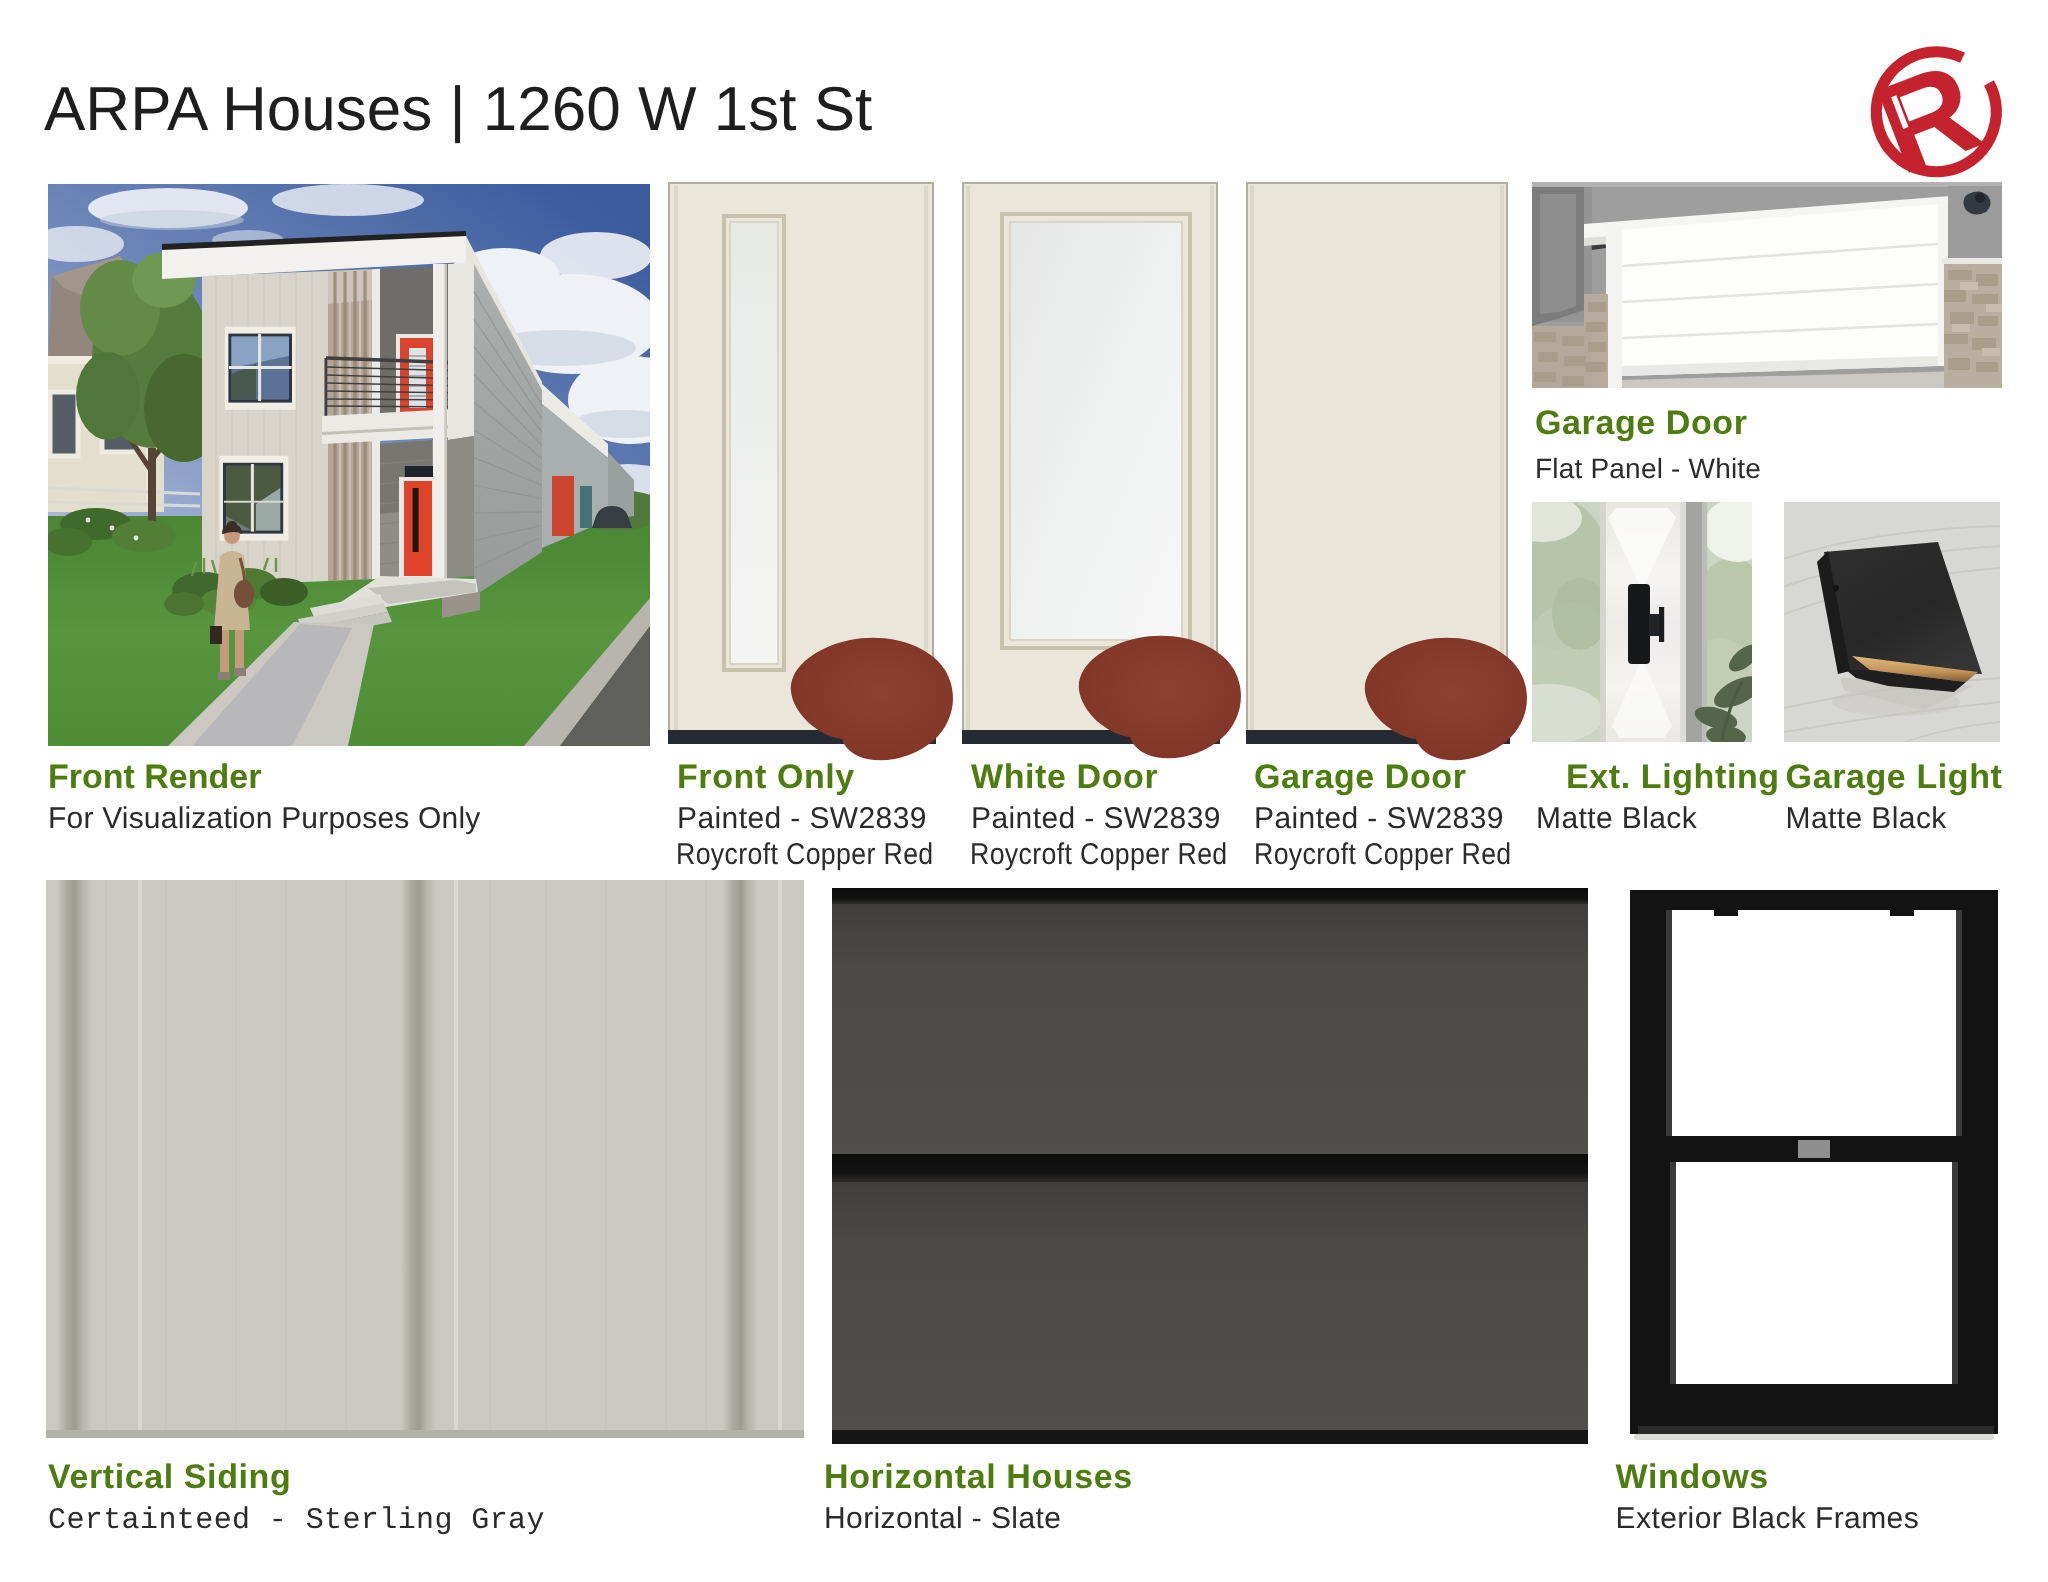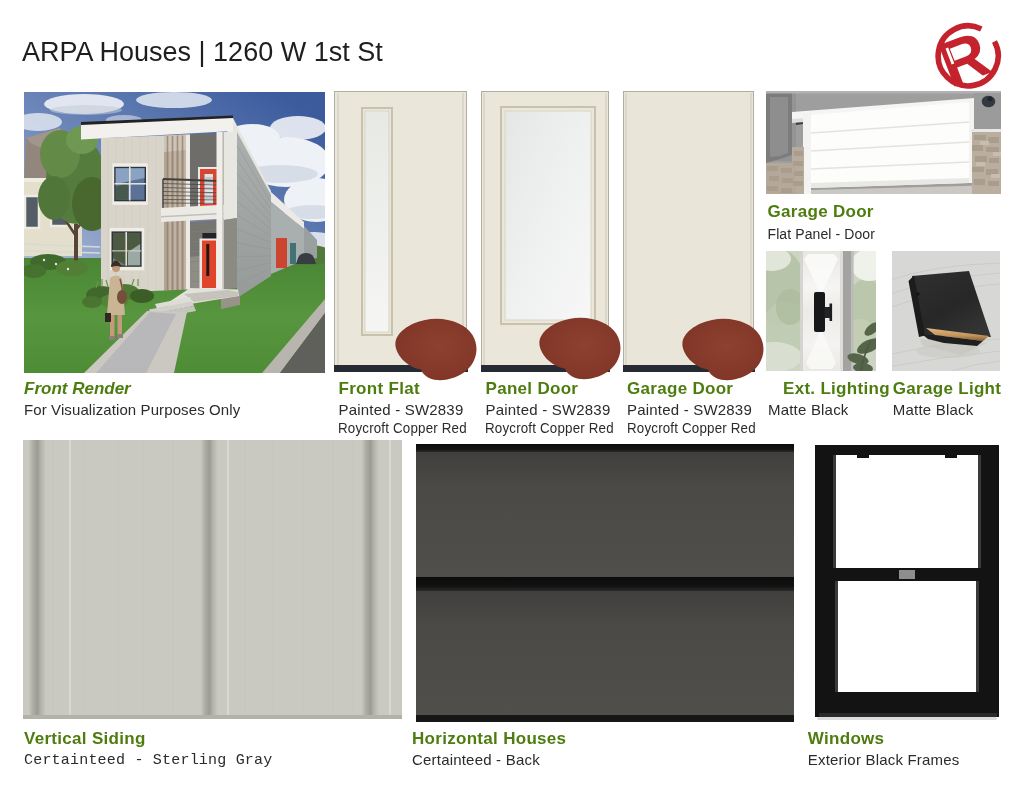--- a/index.html
+++ b/index.html
@@ -5,21 +5,21 @@
   html,body{margin:0;padding:0;}
   body{width:1024px;height:791px;position:relative;background:#ffffff;
        font-family:"Liberation Sans",sans-serif;overflow:hidden;}
   .abs{position:absolute;}
   .cap-b{position:absolute;font-weight:bold;font-size:17px;letter-spacing:0.3px;line-height:1;color:#4d7c0f;white-space:nowrap;}
   .cap-r{position:absolute;font-weight:normal;font-size:15px;letter-spacing:0.2px;line-height:1;color:#2b2b2b;white-space:nowrap;}
 </style>
 </head>
 <body>
 
-<div class="abs" style="left:22px;top:38.6px;font-size:27px;line-height:1;color:#1e1e1e;">ARPA Houses&nbsp;|&nbsp;1260 W 1st St</div>
+<div class="abs" style="left:22px;top:38.6px;font-size:31px;line-height:1;color:#1e1e1e;">ARPA Houses&nbsp;|&nbsp;1260 W 1st St</div>
 
 <svg class="abs" style="left:929px;top:20px;" width="76" height="74" viewBox="0 0 76 74">
   <path d="M 52.3 8.9 A 30 30 0 1 0 65.5 21.5" fill="none" stroke="#c4232e" stroke-width="5.6"></path>
   <g transform="rotate(-21 37 40)">
     <text x="12.5" y="60.5" font-family="'Liberation Sans',sans-serif" font-weight="bold" font-size="64" fill="#c4232e">R</text>
     <rect x="22" y="22" width="2.8" height="17" fill="#ffffff"></rect>
   </g>
 </svg>
 
 <svg class="abs" style="left:24px;top:92px;" width="301" height="281" viewBox="0 0 301 281">
@@ -565,44 +565,44 @@
   <rect x="20" y="10" width="3" height="113" fill="#3a3a3a"></rect>
   <rect x="165" y="10" width="3" height="113" fill="#3a3a3a"></rect>
   <rect x="22" y="136" width="3" height="111" fill="#3a3a3a"></rect>
   <rect x="163" y="136" width="3" height="111" fill="#3a3a3a"></rect>
 
   <rect x="6" y="268" width="178" height="4" fill="#2a2a2a"></rect>
 </svg>
 
 <div class="abs" style="left:817px;top:717px;width:180px;height:3px;background:#dcdcda;border-radius:2px;"></div>
 
-<div class="cap-b" style="left:24px;top:379.7px;letter-spacing:0;font-style:italic;">Front Render</div>
+<div class="cap-b" style="left:24px;top:379.7px;letter-spacing:0;">Front Render</div>
 <div class="cap-r" style="left:24px;top:402.3px;letter-spacing:0.1px;">For Visualization Purposes Only</div>
 
-<div class="cap-b" style="left:338.5px;top:379.7px;">Front Flat</div>
+<div class="cap-b" style="left:338.5px;top:379.7px;">Front Only</div>
 <div class="cap-r" style="left:338.5px;top:402.1px;">Painted - SW2839</div>
 <div class="cap-r" style="left:338px;top:419.9px;transform:scaleX(0.89);transform-origin:left top;">Roycroft Copper Red</div>
 
-<div class="cap-b" style="left:485.5px;top:379.7px;">Panel Door</div>
+<div class="cap-b" style="left:485.5px;top:379.7px;">White Door</div>
 <div class="cap-r" style="left:485.5px;top:402.1px;">Painted - SW2839</div>
 <div class="cap-r" style="left:485px;top:419.9px;transform:scaleX(0.89);transform-origin:left top;">Roycroft Copper Red</div>
 
 <div class="cap-b" style="left:627px;top:379.7px;">Garage Door</div>
 <div class="cap-r" style="left:627px;top:402.1px;">Painted - SW2839</div>
 <div class="cap-r" style="left:626.5px;top:419.9px;transform:scaleX(0.89);transform-origin:left top;">Roycroft Copper Red</div>
 
 <div class="cap-b" style="left:767.5px;top:203.2px;">Garage Door</div>
-<div class="cap-r" style="left:767.5px;top:226.8px;font-size:14px;letter-spacing:0.1px;">Flat Panel - Door</div>
+<div class="cap-r" style="left:767.5px;top:226.8px;font-size:14px;letter-spacing:0.1px;">Flat Panel - White</div>
 
 <div class="cap-b" style="left:768px;top:379.7px;margin-left:15px;">Ext. Lighting</div>
 <div class="cap-r" style="left:768px;top:401.5px;">Matte Black</div>
 
 <div class="cap-b" style="left:892.8px;top:379.7px;">Garage Light</div>
 <div class="cap-r" style="left:892.8px;top:401.5px;">Matte Black</div>
 
 <div class="cap-b" style="left:24px;top:730.1px;">Vertical Siding</div>
 <div class="cap-r" style="left:24px;top:753px;font-family:Liberation Mono, monospace;">Certainteed - Sterling Gray</div>
 
 <div class="cap-b" style="left:412px;top:730.1px;">Horizontal Houses</div>
-<div class="cap-r" style="left:412px;top:751.6px;">Certainteed - Back</div>
+<div class="cap-r" style="left:412px;top:751.6px;">Horizontal - Slate</div>
 
 <div class="cap-b" style="left:807.8px;top:730.1px;">Windows</div>
 <div class="cap-r" style="left:807.8px;top:751.6px;">Exterior Black Frames</div>
 
 </body></html>

